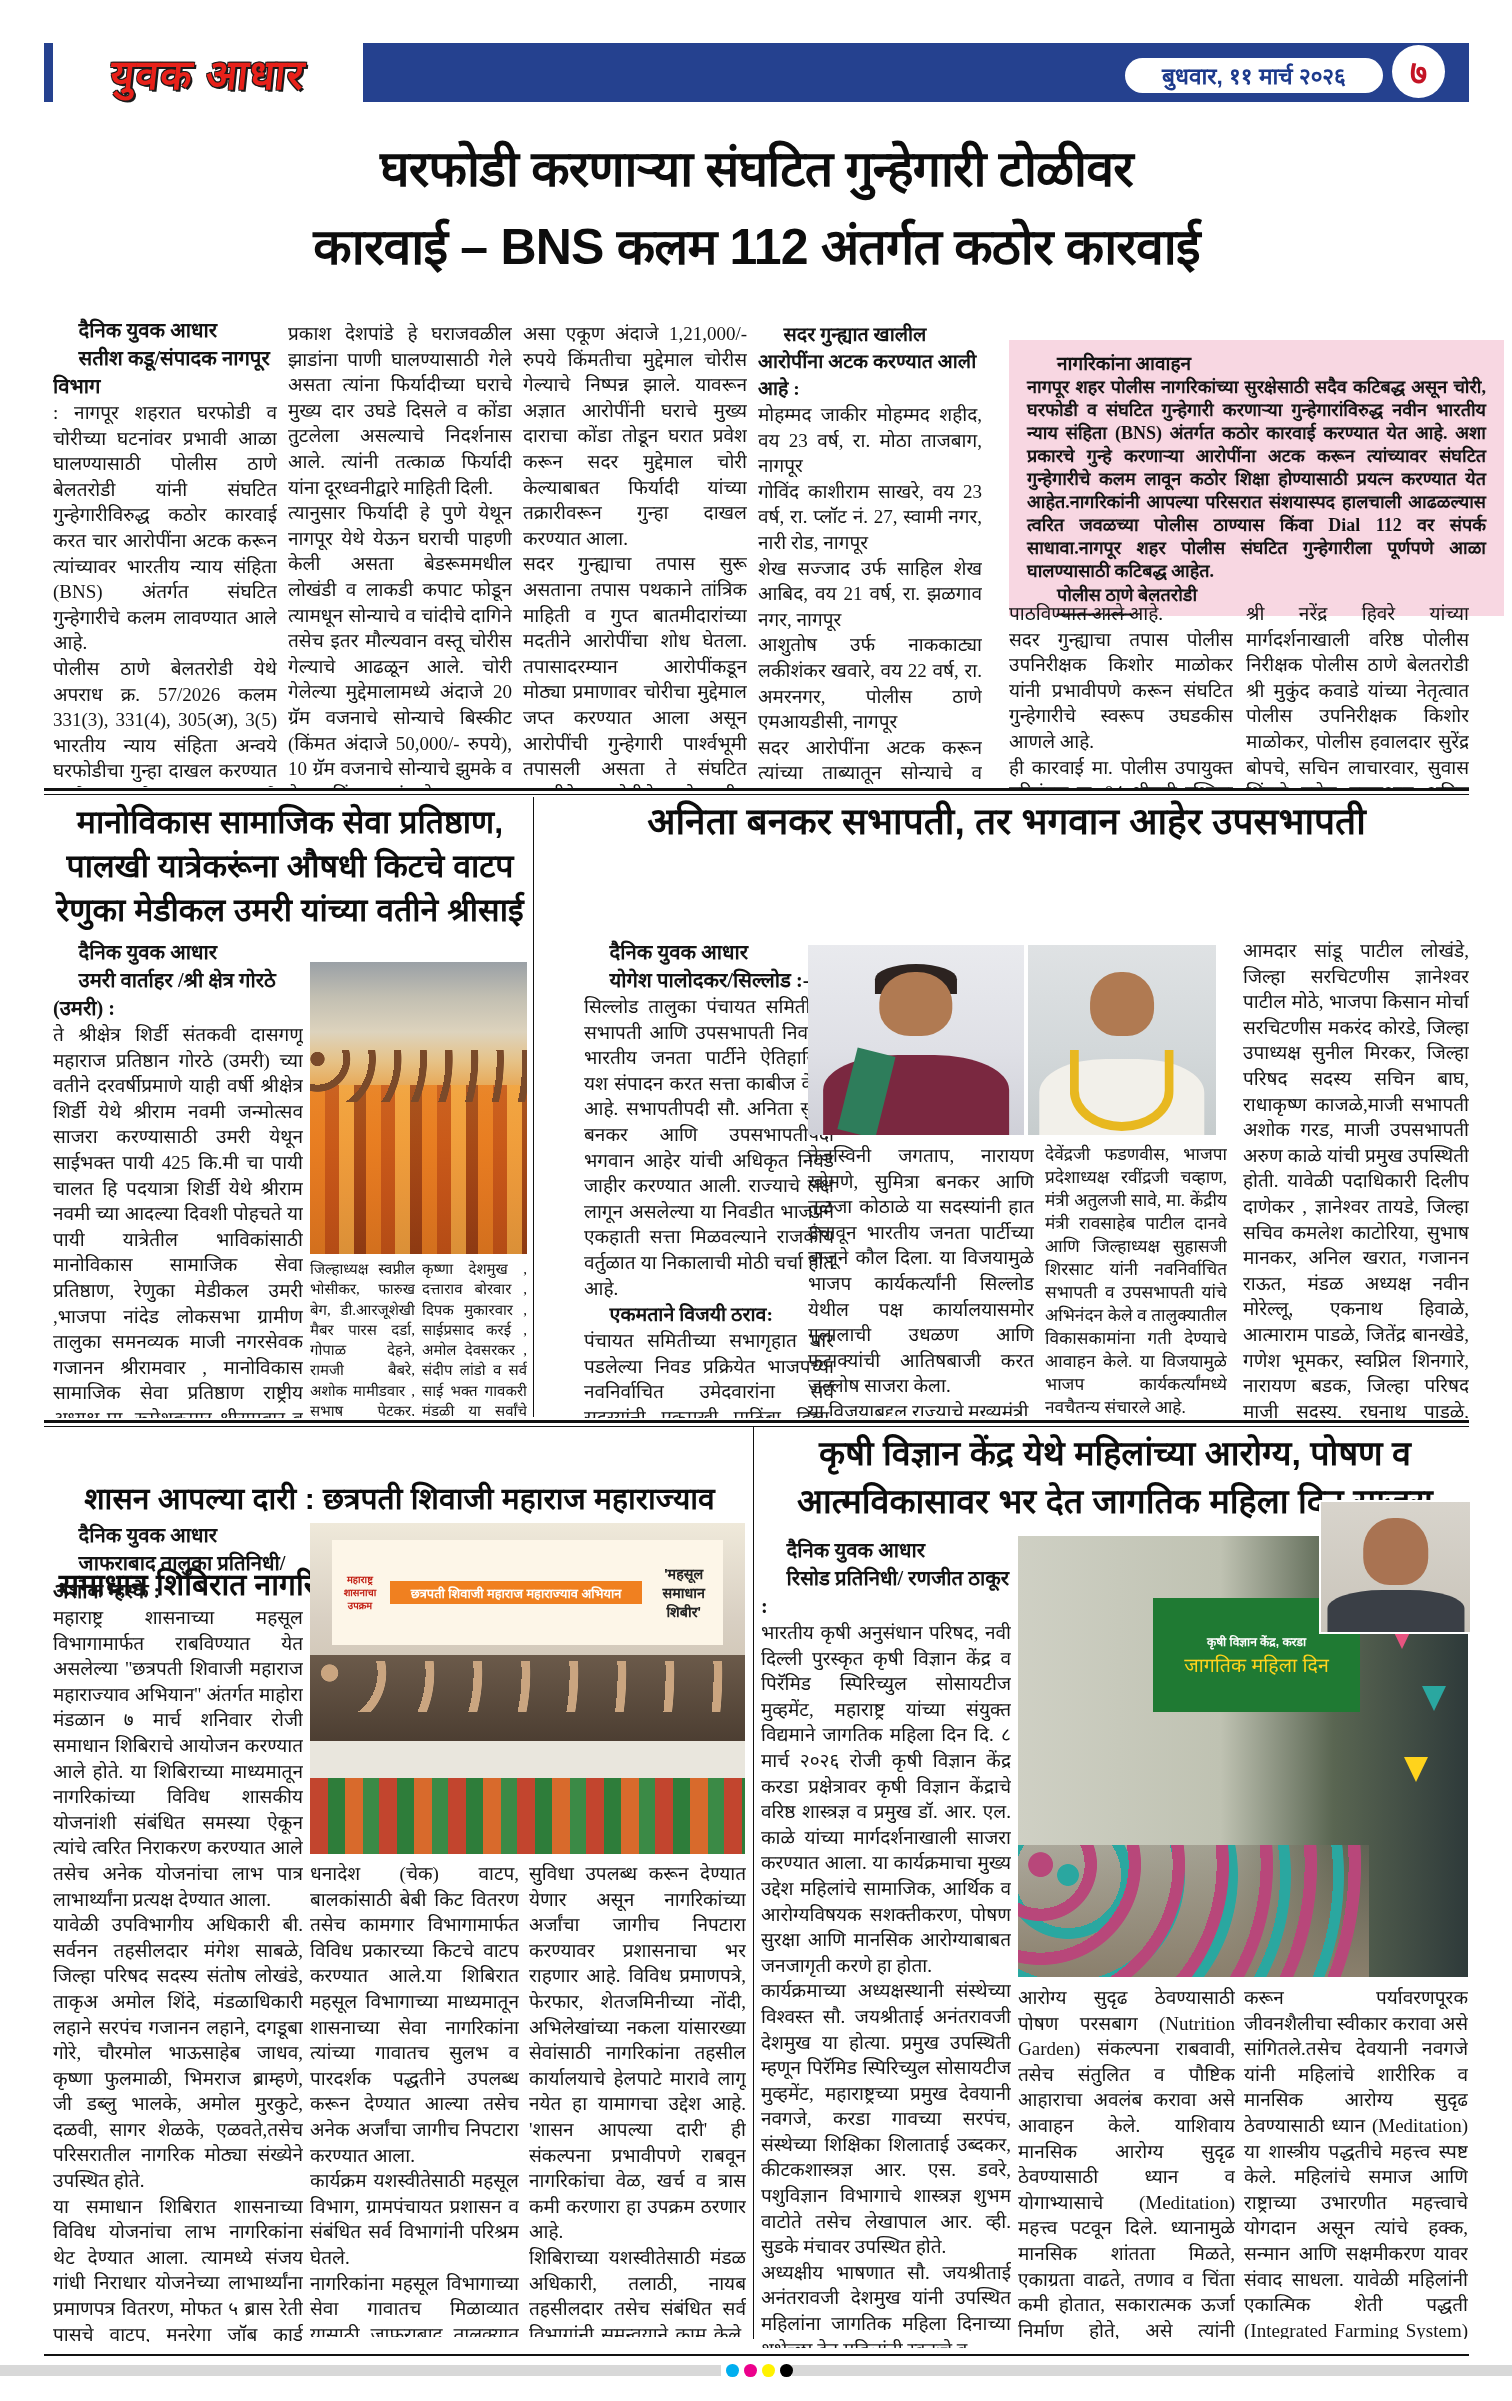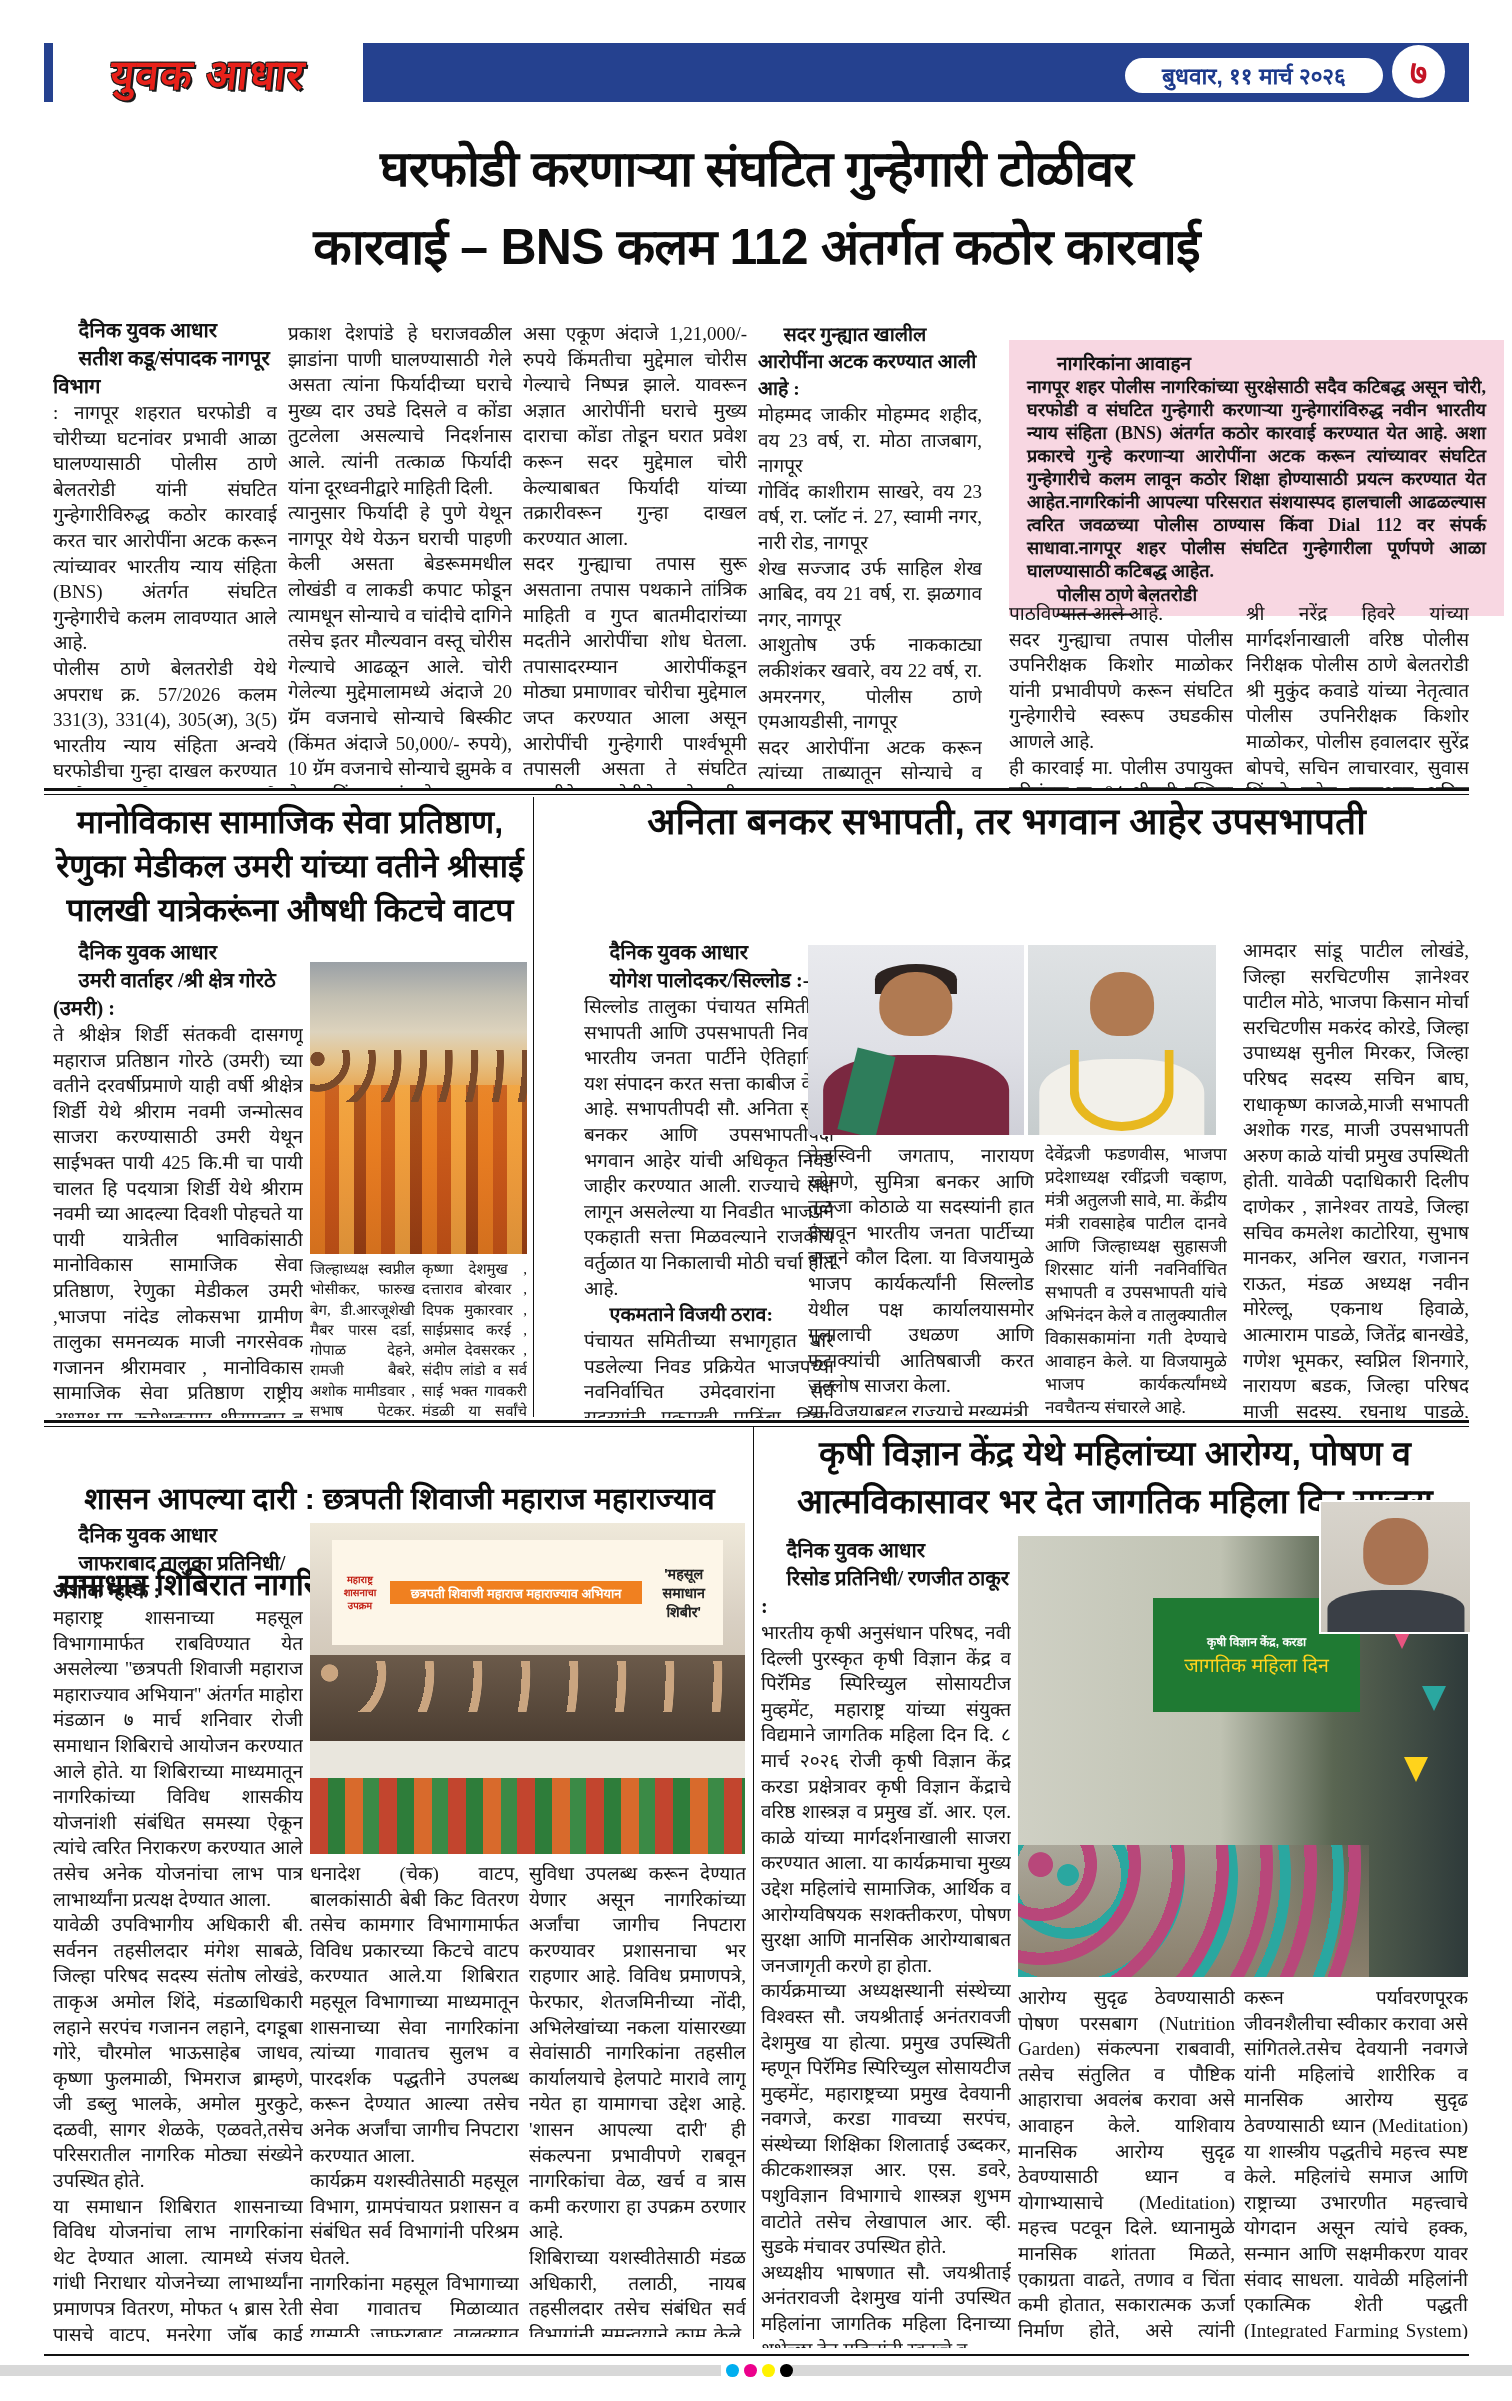--- a/index.html
+++ b/index.html
@@ -149,22 +149,22 @@
 ही कारवाई मा. पोलीस उपायुक्त परिमंडळ क्र. 04 श्रीमती रश्मिता राव, सहाय्यक पोलीस आयुक्त अजनी विभाग</div>
   </div>
   <div class="abs colbox" style="left:1246px;top:601px;width:223px;height:187px;">
     <div class="bodytxt">श्री नरेंद्र हिवरे यांच्या मार्गदर्शनाखाली वरिष्ठ पोलीस निरीक्षक पोलीस ठाणे बेलतरोडी श्री मुकुंद कवाडे यांच्या नेतृत्वात पोलीस उपनिरीक्षक किशोर माळोकर, पोलीस हवालदार सुरेंद्र बोपचे, सचिन लाचारवार, सुवास शिंगणे तसेच एएसआय अनिल बाबळे यांनी केली आहे.</div>
   </div>
 
   <div class="abs hrule" style="left:44px;top:788px;width:1425px;"></div>
 
   <div class="abs hl hl-sec" style="left:53px;top:800px;width:474px;height:136px;">
     <div>मानोविकास सामाजिक सेवा प्रतिष्ठाण,</div>
+    <div>पालखी यात्रेकरूंना औषधी किटचे वाटप</div>
     <div>रेणुका मेडीकल उमरी यांच्या वतीने श्रीसाई</div>
-    <div>पालखी यात्रेकरूंना औषधी किटचे वाटप</div>
   </div>
   <div class="abs colbox" style="left:53px;top:938px;width:250px;height:480px;">
     <div class="byline">दैनिक युवक आधार</div>
     <div class="byline">उमरी वार्ताहर /श्री क्षेत्र गोरठे (उमरी) :</div>
     <div class="bodytxt">ते श्रीक्षेत्र शिर्डी संतकवी दासगणू महाराज प्रतिष्ठान गोरठे (उमरी) च्या वतीने दरवर्षीप्रमाणे याही वर्षी श्रीक्षेत्र शिर्डी येथे श्रीराम नवमी जन्मोत्सव साजरा करण्यासाठी उमरी येथून साईभक्त पायी 425 कि.मी चा पायी चालत हि पदयात्रा शिर्डी येथे श्रीराम नवमी च्या आदल्या दिवशी पोहचते या पायी यात्रेतील भाविकांसाठी मानोविकास सामाजिक सेवा प्रतिष्ठाण, रेणुका मेडीकल उमरी ,भाजपा नांदेड लोकसभा ग्रामीण तालुका समनव्यक माजी नगरसेवक गजानन श्रीरामवार , मानोविकास सामाजिक सेवा प्रतिष्ठाण राष्ट्रीय अध्यक्ष प्रा. रूपेशकुमार श्रीरामवार व संचालक मंडळ यांच्या वतीने श्रीसाई पालखीचे स्वागत करत यात्रेकरूंना औषधी किटचे वाटप करण्यात आले.
 यावेळी उपस्थित भाजपा नांदेड लोकसभा ग्रामीण तालुका समनव्यक माजी नगरसेवक गजानन श्रीरामवार , मानोविकास सामाजिक सेवा प्रतिष्ठाण राष्ट्रीय अध्यक्ष प्रा.रूपेशकुमार श्रीरामवार , भिमआर्मी प्रदेश निमंत्रक नांदेड</div>
   </div>
   <div class="abs photo ph-palkhi" style="left:310px;top:962px;width:217px;height:292px;">
     <div class="crowd"></div>
     <div class="crowd-heads"></div>

